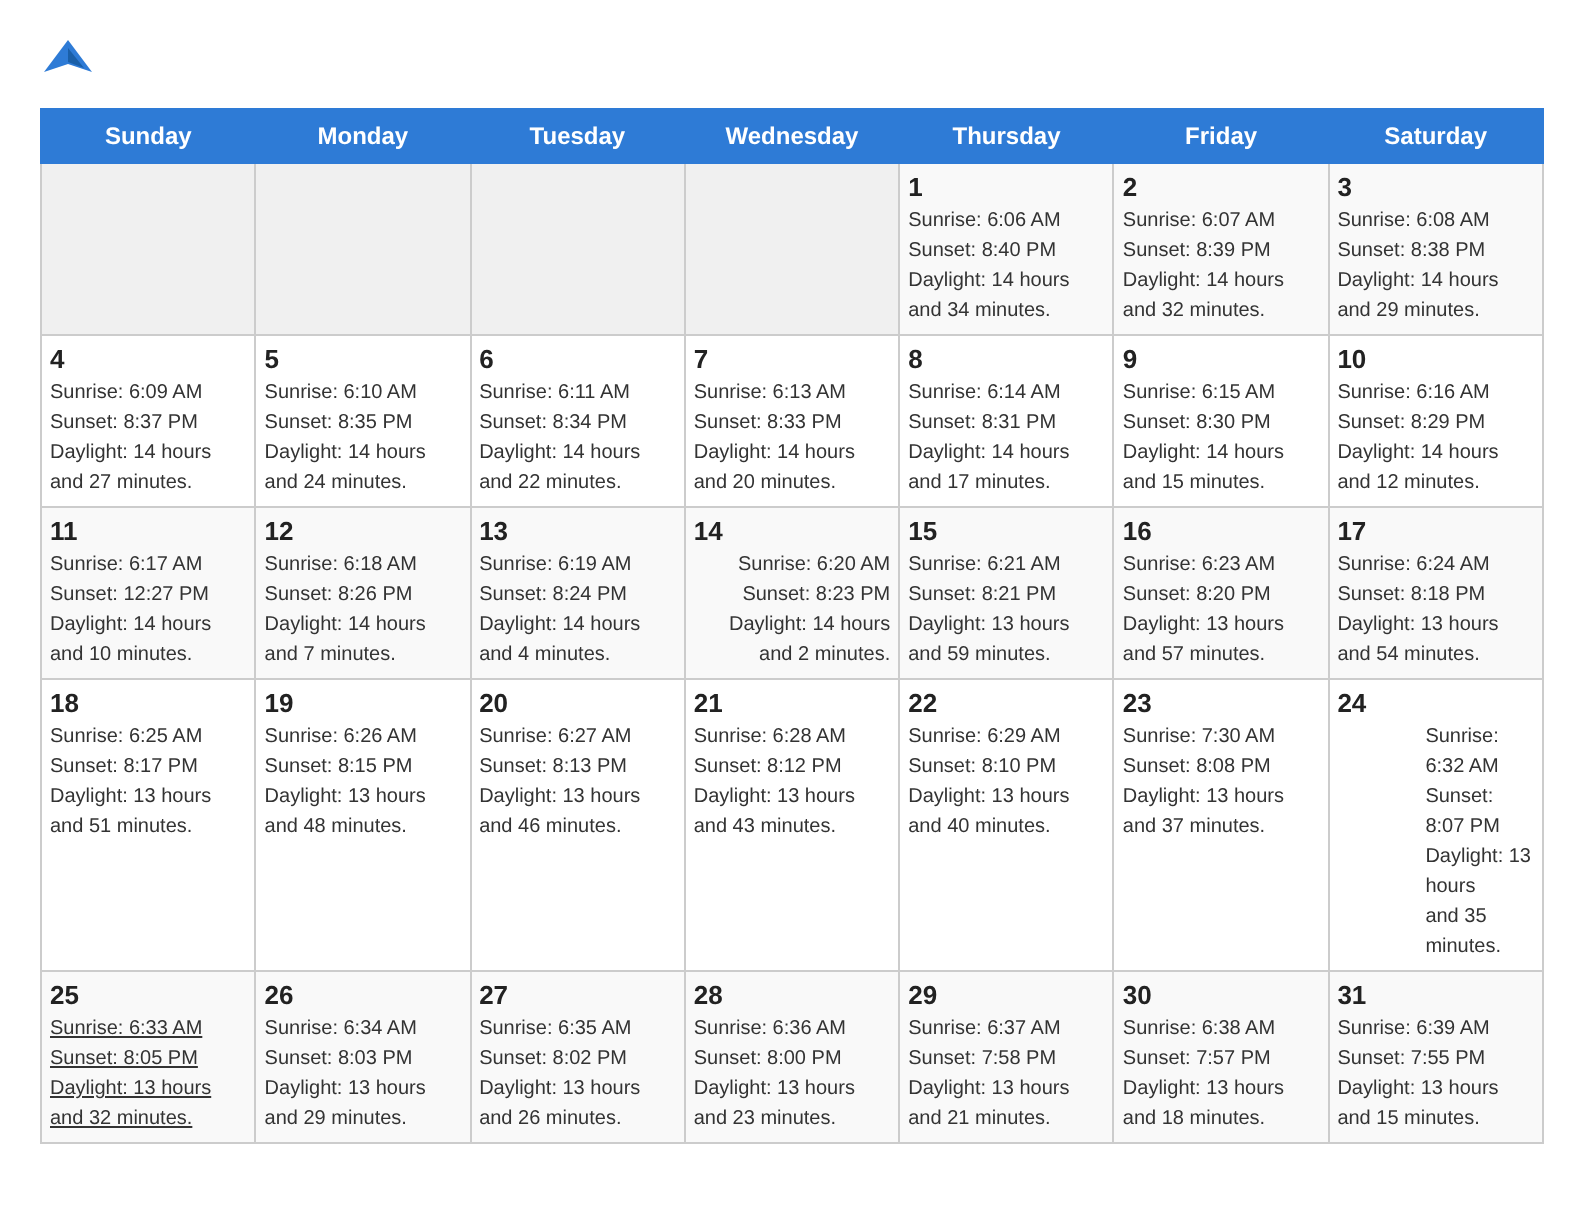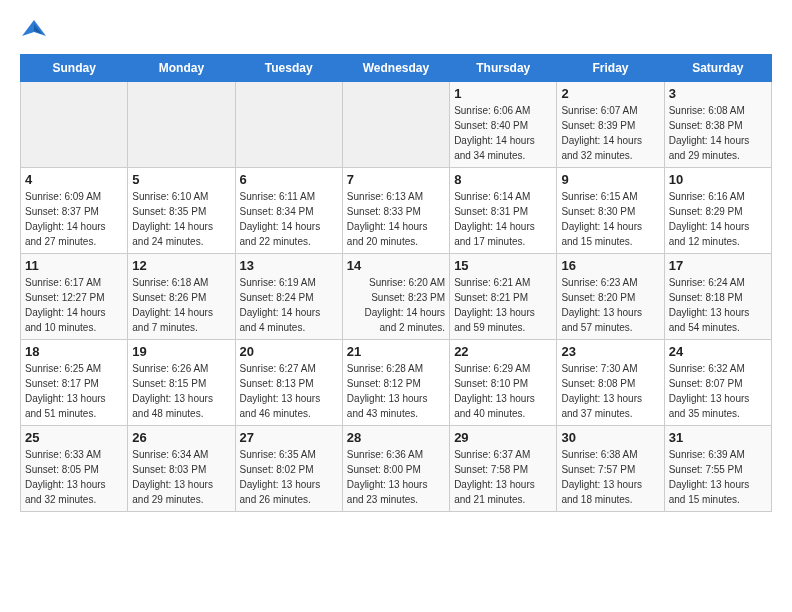--- a/index.html
+++ b/index.html
@@ -223,30 +223,30 @@
           </td>
           <td>
             <span class="day-num">23</span>
             <div class="day-info" style="white-space: pre-line;">Sunrise: 7:30 AM
 Sunset: 8:08 PM
 Daylight: 13 hours
 and 37 minutes.</div>
           </td>
           <td>
             <span class="day-num">24</span>
-            <div class="day-info" style="white-space: pre-line;">Sunrise: 6:32 AM
+            <div class="day-info" style="white-space: pre-line; margin-left: 44px;">Sunrise: 6:32 AM
 Sunset: 8:07 PM
 Daylight: 13 hours
 and 35 minutes.</div>
           </td>
         </tr>
         <tr>
           <td>
             <span class="day-num">25</span>
-            <div class="day-info" style="white-space: pre-line;">Sunrise: 6:33 AM
+            <div class="day-info" style="white-space: pre-line; text-decoration: underline;">Sunrise: 6:33 AM
 Sunset: 8:05 PM
 Daylight: 13 hours
 and 32 minutes.</div>
           </td>
           <td>
             <span class="day-num">26</span>
             <div class="day-info" style="white-space: pre-line;">Sunrise: 6:34 AM
 Sunset: 8:03 PM
 Daylight: 13 hours
 and 29 minutes.</div>

